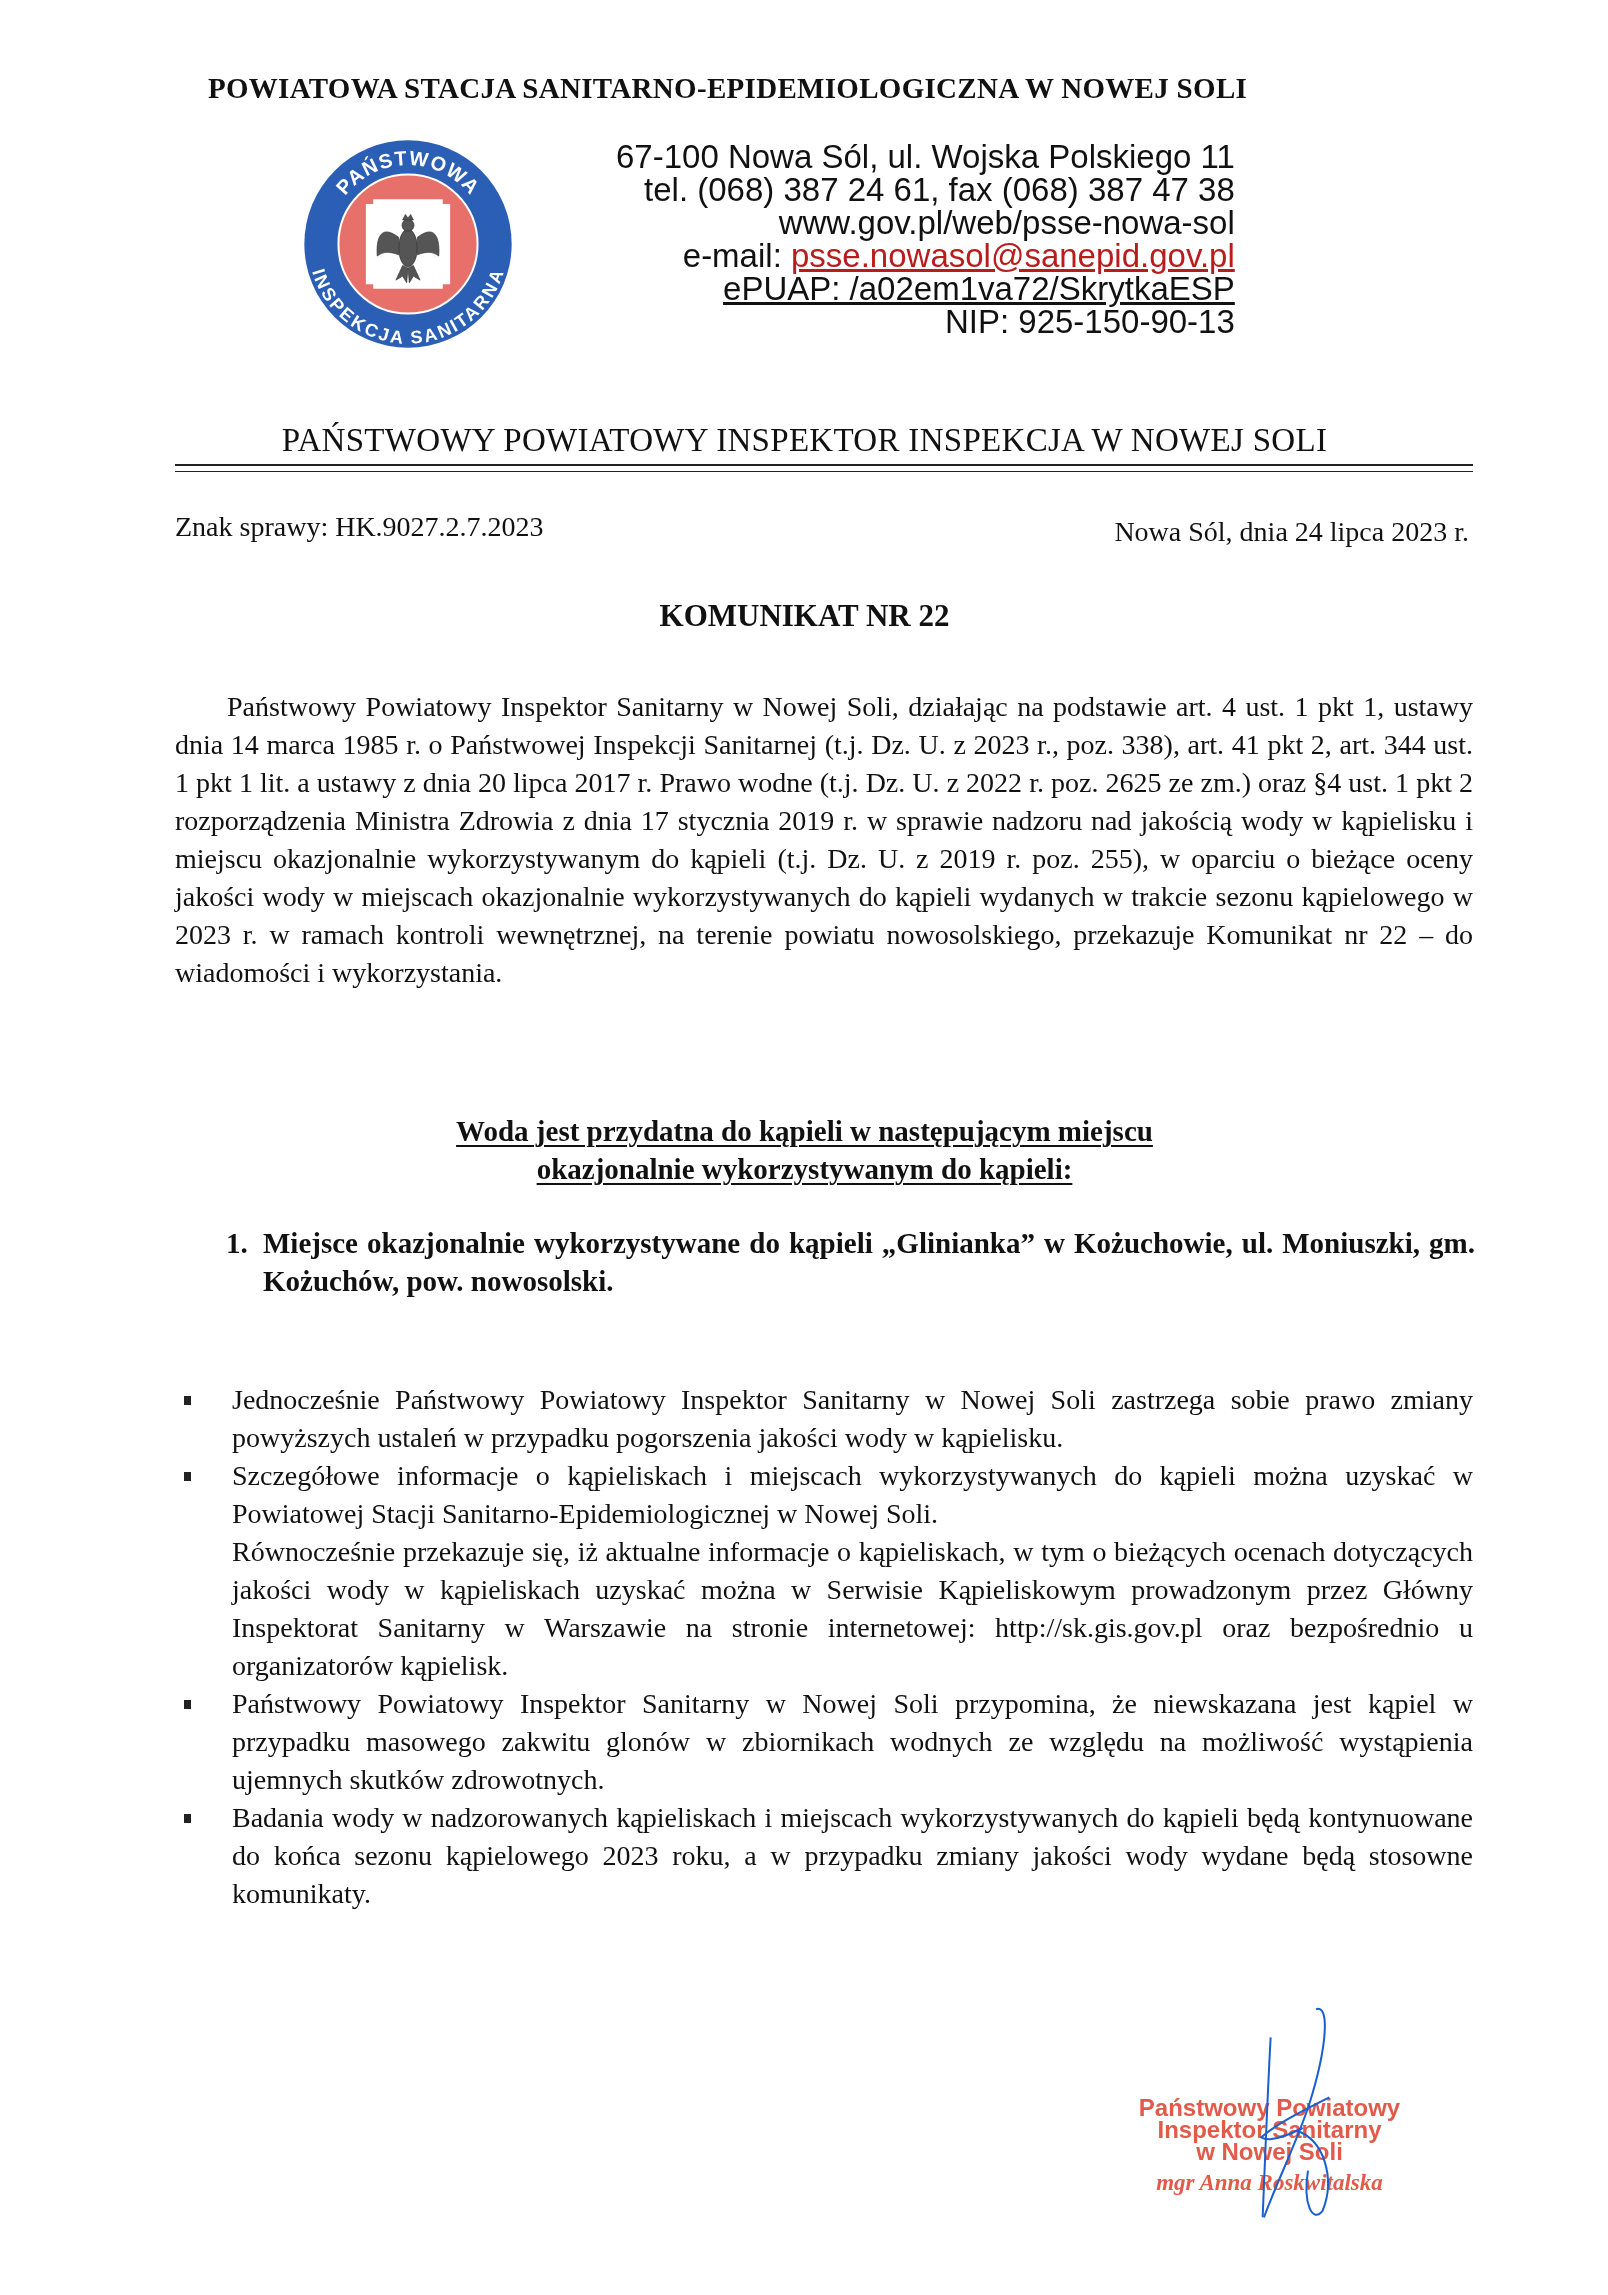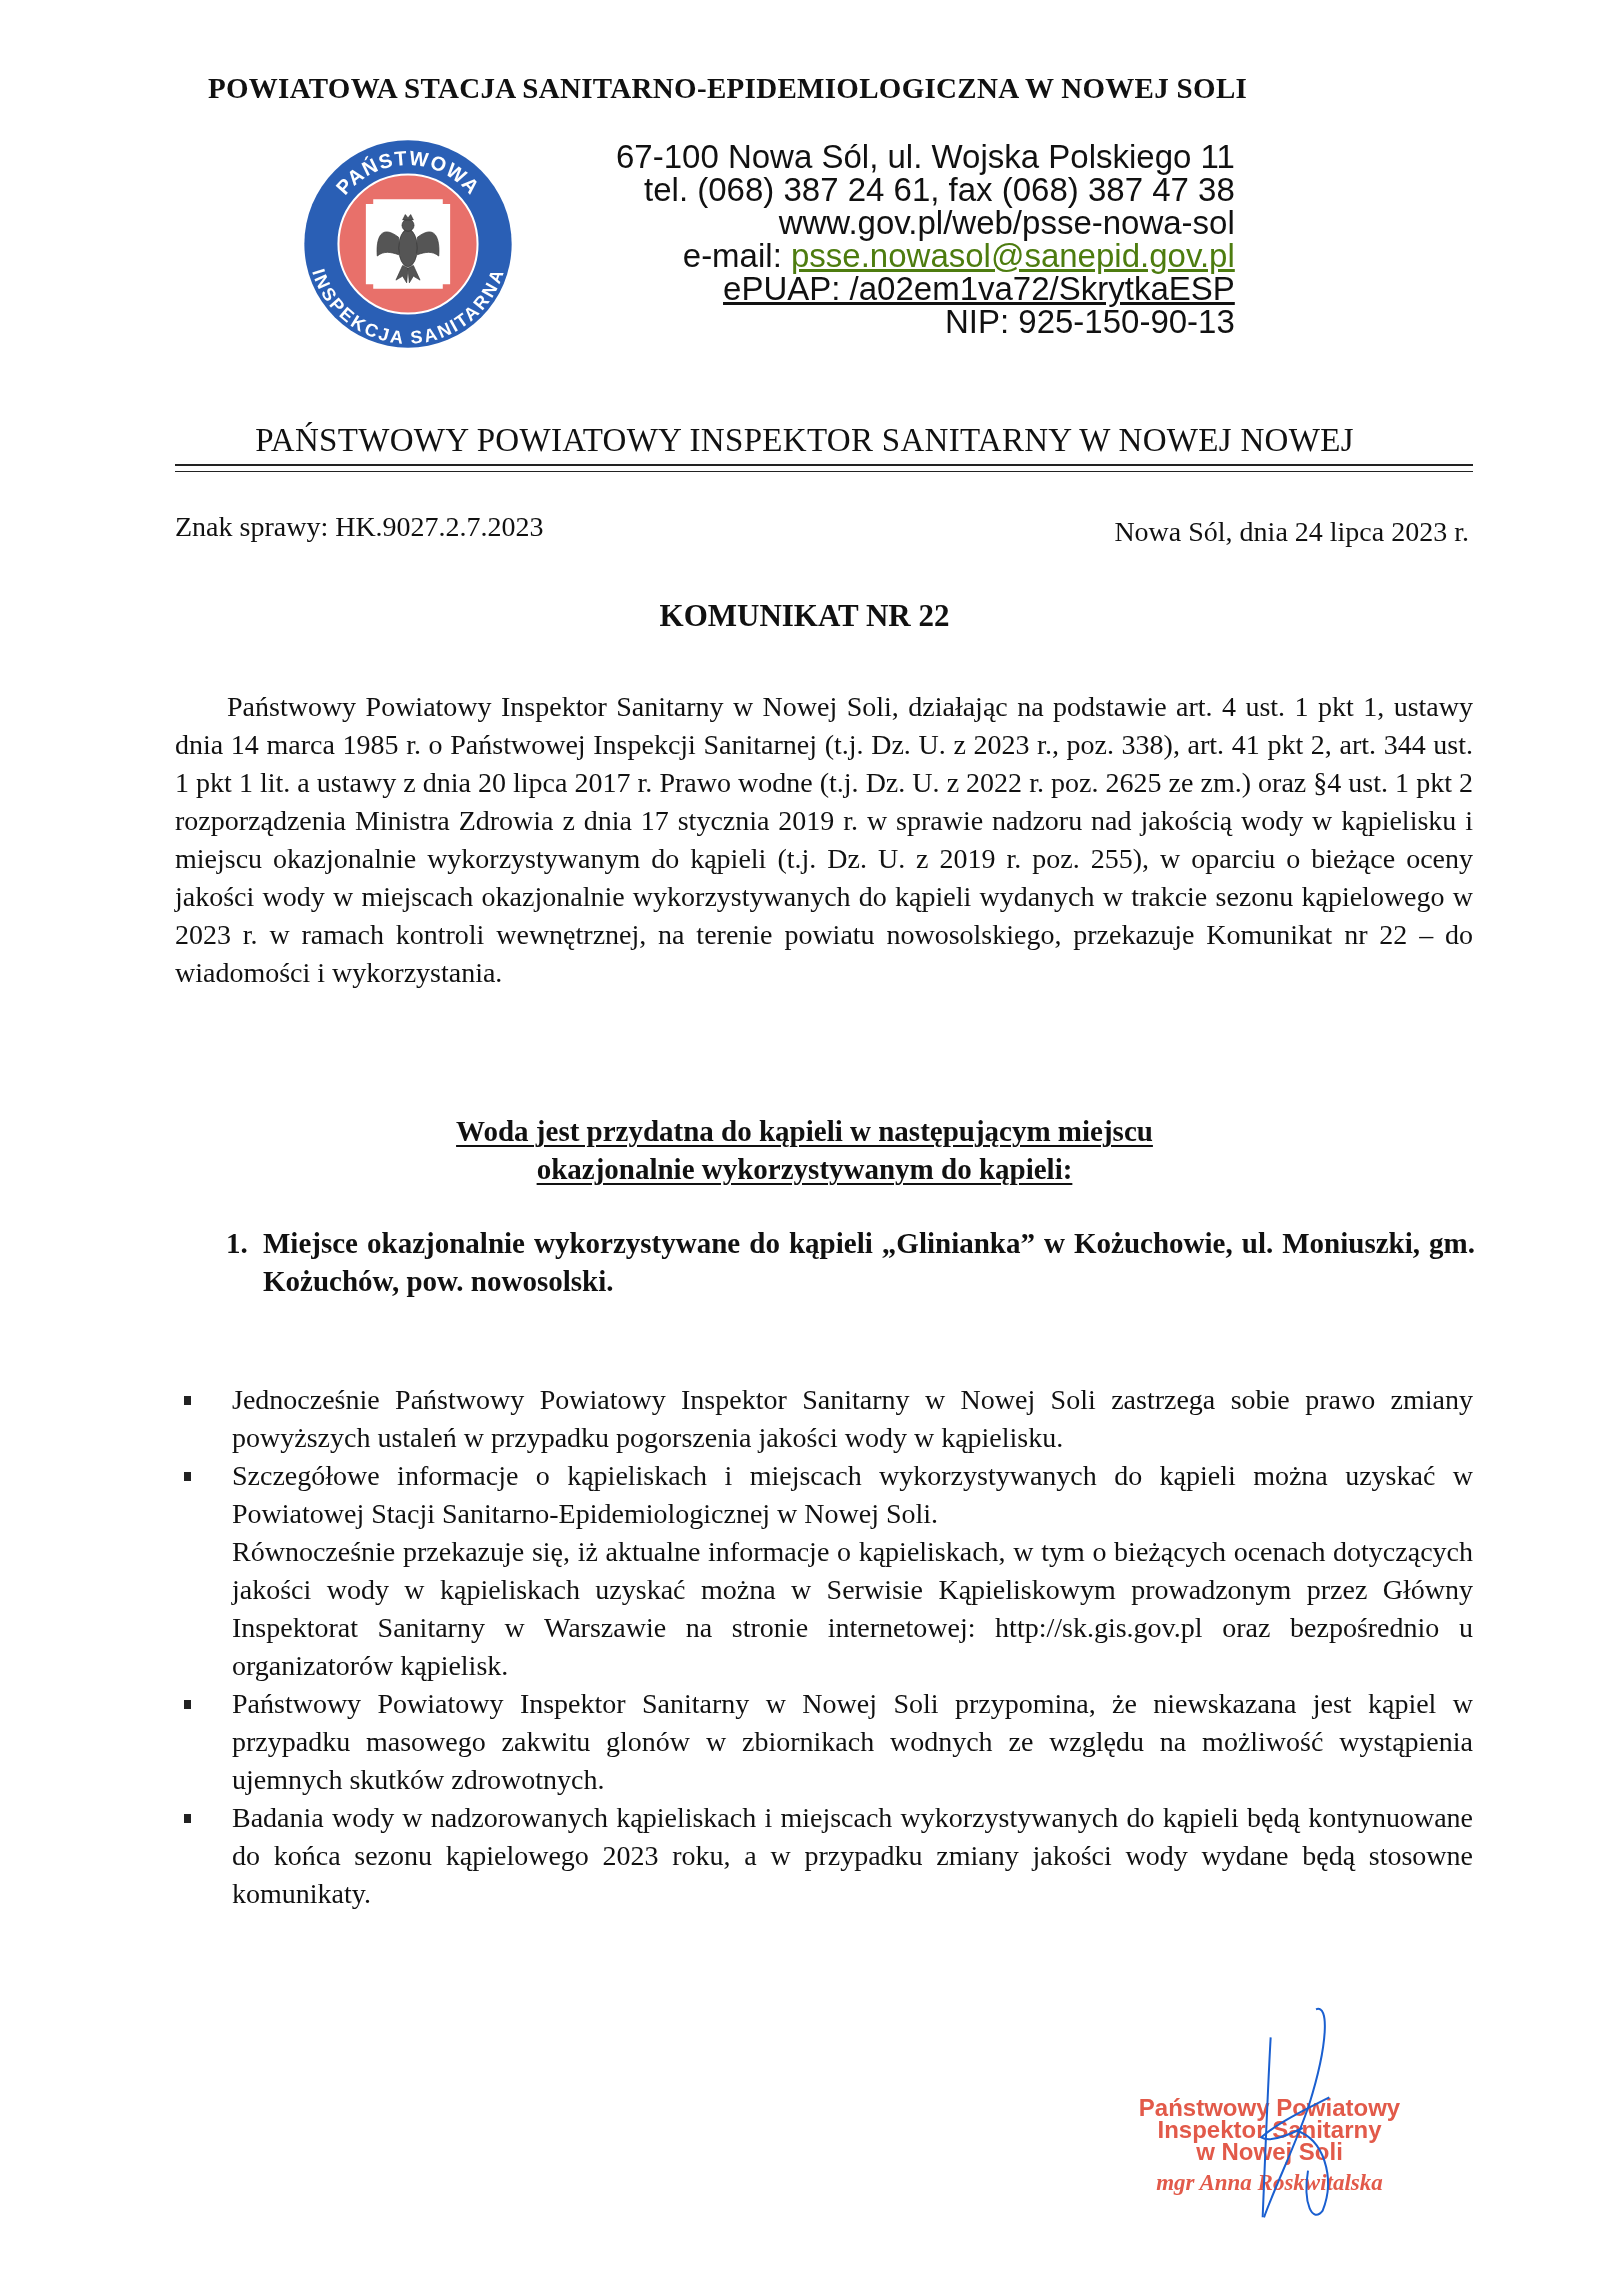--- a/index.html
+++ b/index.html
@@ -7,21 +7,21 @@
   .serif { font-family: "Liberation Serif", "DejaVu Serif", serif; }
   .sans { font-family: "Liberation Sans", "DejaVu Sans", sans-serif; }
 
   #org-header { position: absolute; left: 0; width: 1455px; top: 72px; text-align: center;
     font-size: 29px; font-weight: bold; letter-spacing: 0.3px; }
 
   #logo { position: absolute; left: 301px; top: 137px; width: 214px; height: 214px; }
 
   #contact { position: absolute; left: 616px; top: 140px; font-size: 33px; line-height: 33px; text-align: right; }
   #contact .line { white-space: nowrap; }
-  #contact a { color: #4d7c0f; text-decoration: underline; }
+  #contact a { color: #b91c1c; text-decoration: underline; }
   #contact .u { text-decoration: underline; }
 
   #inspector-title { position: absolute; left: 0; width: 1609px; top: 422px; text-align: center;
     font-size: 33px; letter-spacing: 0.3px; }
   #double-rule { position: absolute; left: 175px; width: 1298px; top: 464px; height: 4.7px;
     border-top: 2px solid #222; border-bottom: 1.3px solid #222; }
 
   #case-ref { position: absolute; left: 175px; top: 511px; font-size: 28px; }
   #place-date { position: absolute; right: 140px; top: 516px; font-size: 28px; }
 
@@ -86,21 +86,21 @@
 
 <div id="contact" class="sans">
   <div class="line">67-100 Nowa Sól, ul. Wojska Polskiego 11</div>
   <div class="line">tel. (068) 387 24 61, fax (068) 387 47 38</div>
   <div class="line">www.gov.pl/web/psse-nowa-sol</div>
   <div class="line"><span>e-mail: </span><a>psse.nowasol@sanepid.gov.pl</a></div>
   <div class="line u">ePUAP: /a02em1va72/SkrytkaESP</div>
   <div class="line">NIP: 925-150-90-13</div>
 </div>
 
-<div id="inspector-title" class="serif">PAŃSTWOWY POWIATOWY INSPEKTOR SANITARNY W NOWEJ NOWEJ</div>
+<div id="inspector-title" class="serif">PAŃSTWOWY POWIATOWY INSPEKTOR INSPEKCJA W NOWEJ SOLI</div>
 <div id="double-rule"></div>
 
 <div id="case-ref" class="serif">Znak sprawy: HK.9027.2.7.2023</div>
 <div id="place-date" class="serif">Nowa Sól, dnia 24 lipca 2023 r.</div>
 
 <div id="komunikat-title" class="serif">KOMUNIKAT NR 22</div>
 
 <p id="intro" class="serif">Państwowy Powiatowy Inspektor Sanitarny w Nowej Soli, działając na podstawie art. 4 ust. 1 pkt 1, ustawy dnia 14 marca 1985 r. o Państwowej Inspekcji Sanitarnej (t.j. Dz. U. z 2023 r., poz. 338), art. 41 pkt 2, art. 344 ust. 1 pkt 1 lit. a ustawy z dnia 20 lipca 2017 r. Prawo wodne (t.j. Dz. U. z 2022 r. poz. 2625 ze zm.) oraz §4 ust. 1 pkt 2 rozporządzenia Ministra Zdrowia z dnia 17 stycznia 2019 r. w sprawie nadzoru nad jakością wody w kąpielisku i miejscu okazjonalnie wykorzystywanym do kąpieli (t.j. Dz. U. z 2019 r. poz. 255), w oparciu o bieżące oceny jakości wody w miejscach okazjonalnie wykorzystywanych do kąpieli wydanych w trakcie sezonu kąpielowego w 2023 r. w ramach kontroli wewnętrznej, na terenie powiatu nowosolskiego, przekazuje Komunikat nr 22 – do wiadomości i wykorzystania.</p>
 
 <div id="section-heading" class="serif">

